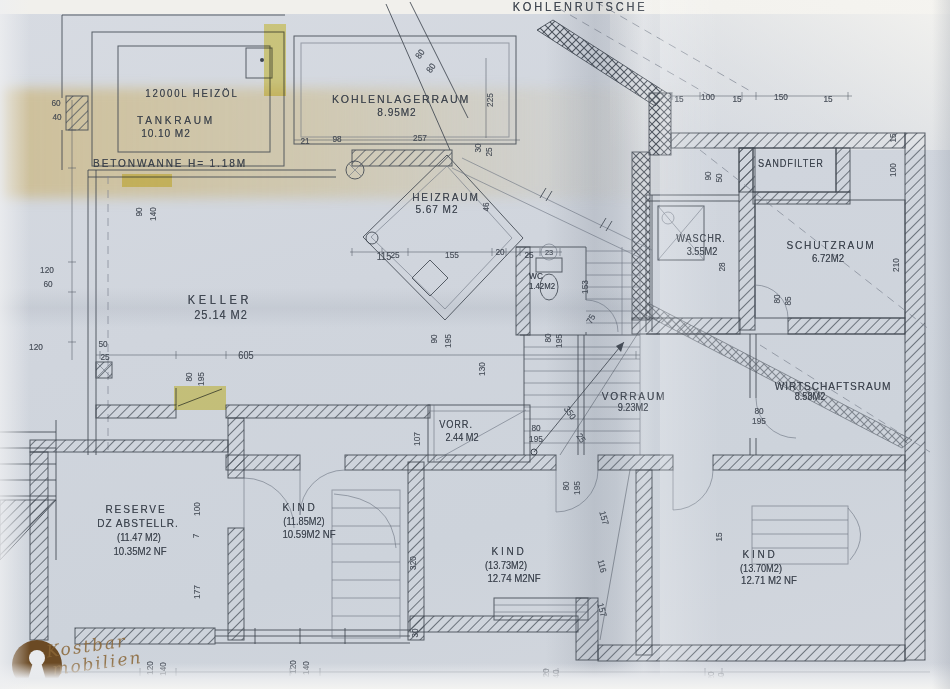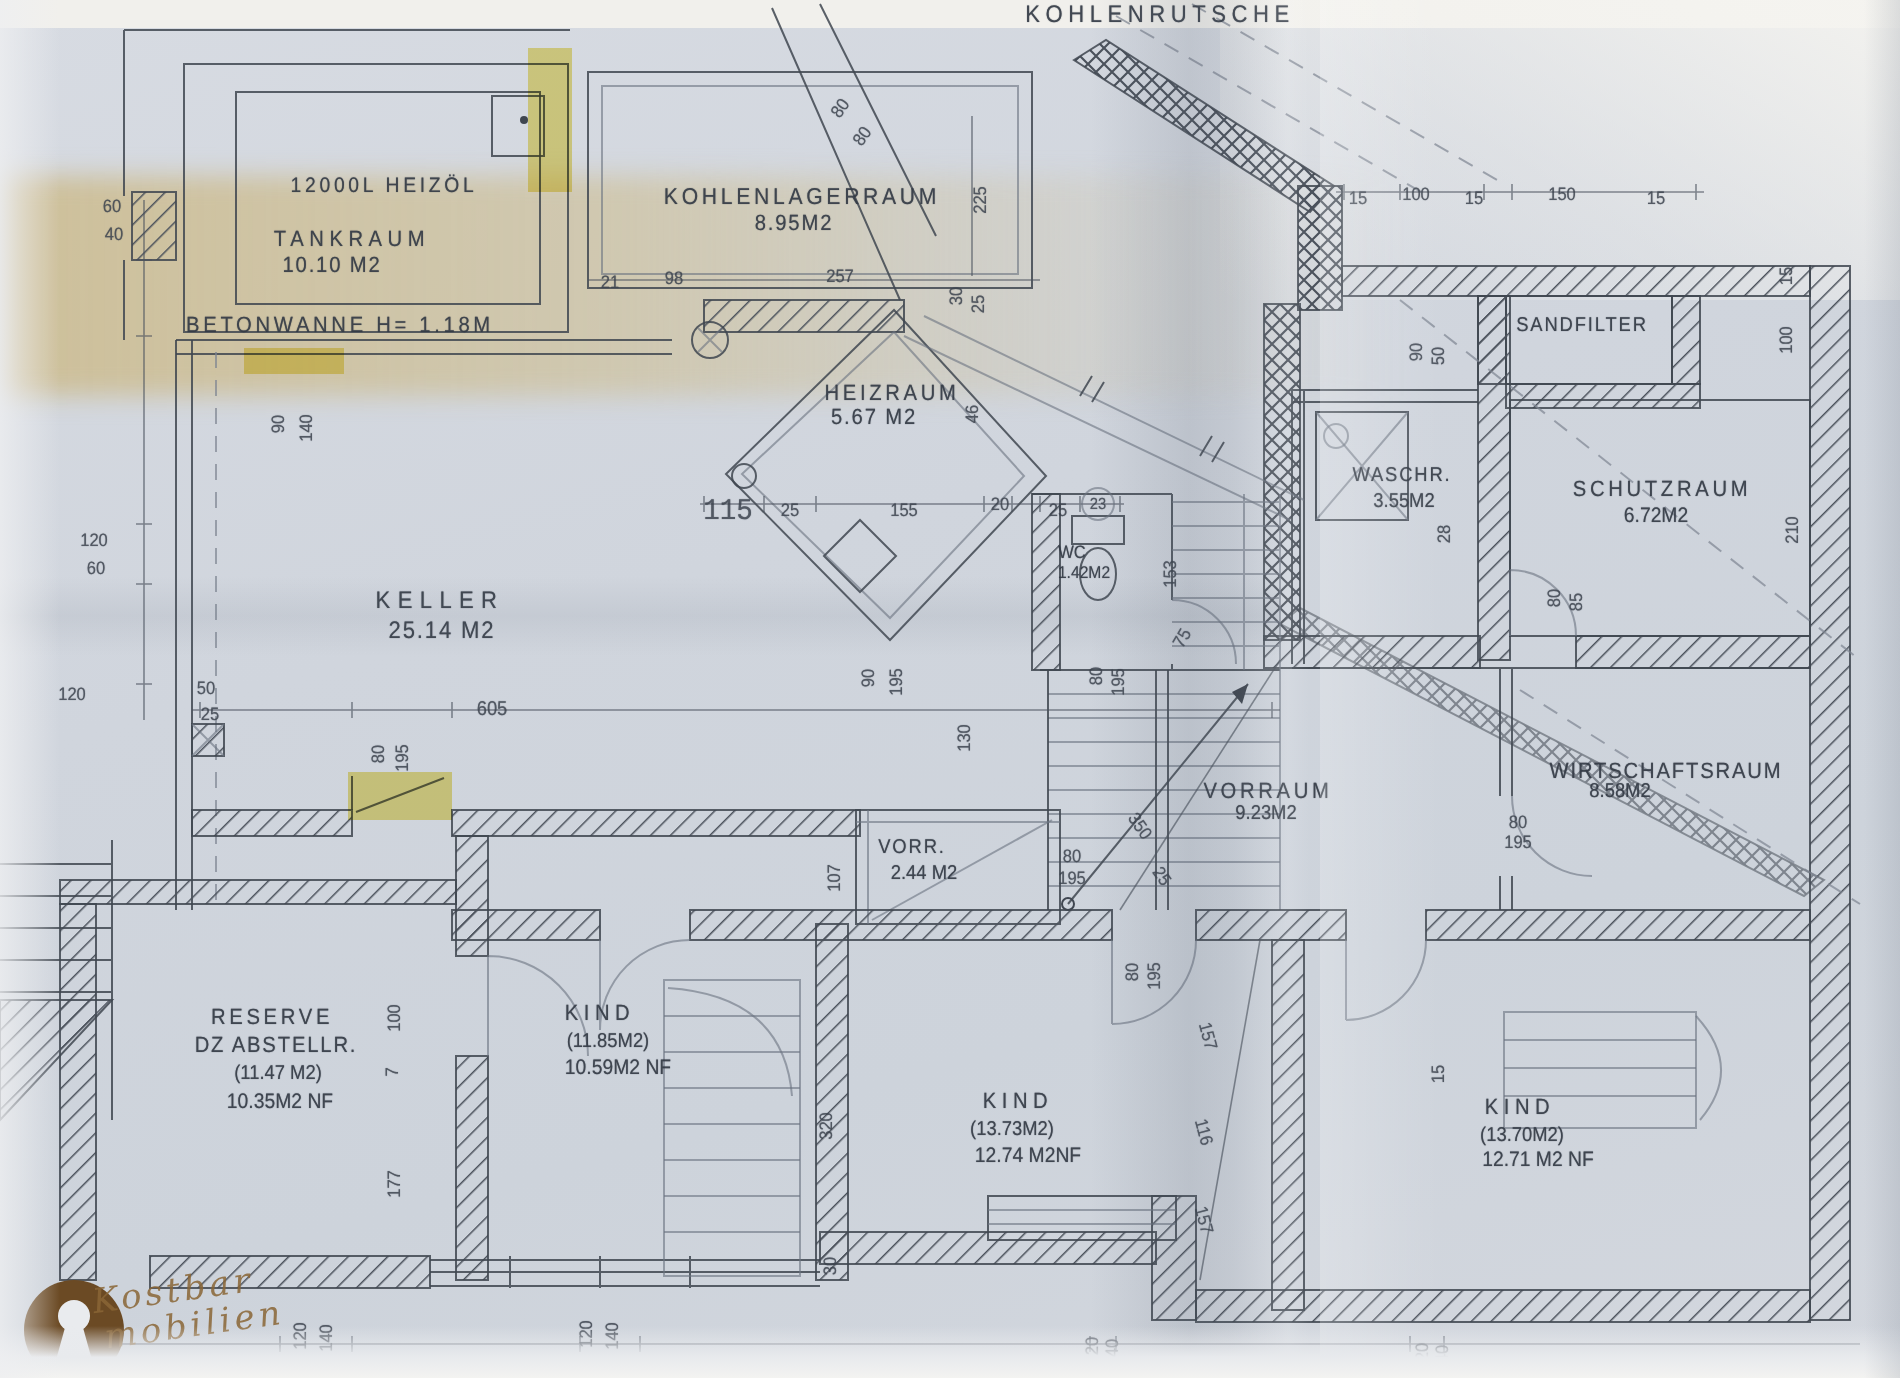--- a/index.html
+++ b/index.html
@@ -268,21 +268,21 @@
       <span class="lbl dim" style="left: 489px; top: 152px; font-size: 9px; transform: translate(-50%, -50%) rotate(-90deg) scaleX(0.92);">25</span>
       <span class="lbl dim" style="left: 679px; top: 99px; font-size: 9px; transform: translate(-50%, -50%) rotate(0deg) scaleX(0.92);">15</span>
       <span class="lbl dim" style="left: 708px; top: 97px; font-size: 9px; transform: translate(-50%, -50%) rotate(0deg) scaleX(0.92);">100</span>
       <span class="lbl dim" style="left: 737px; top: 99px; font-size: 9px; transform: translate(-50%, -50%) rotate(0deg) scaleX(0.92);">15</span>
       <span class="lbl dim" style="left: 781px; top: 97px; font-size: 9px; transform: translate(-50%, -50%) rotate(0deg) scaleX(0.92);">150</span>
       <span class="lbl dim" style="left: 828px; top: 99px; font-size: 9px; transform: translate(-50%, -50%) rotate(0deg) scaleX(0.92);">15</span>
       <span class="lbl dim" style="left: 893px; top: 138px; font-size: 9px; transform: translate(-50%, -50%) rotate(-90deg) scaleX(0.92);">15</span>
       <span class="lbl dim" style="left: 893px; top: 170px; font-size: 9px; transform: translate(-50%, -50%) rotate(-90deg) scaleX(0.92);">100</span>
       <span class="lbl dim" style="left: 708px; top: 176px; font-size: 9px; transform: translate(-50%, -50%) rotate(-90deg) scaleX(0.92);">90</span>
       <span class="lbl dim" style="left: 719px; top: 178px; font-size: 9px; transform: translate(-50%, -50%) rotate(-90deg) scaleX(0.92);">50</span>
-      <span class="lbl dim" style="left: 364px; top: 256px; font-size: 15px; transform: translate(-50%, -50%) rotate(0deg) scaleX(0.92); font-family: Liberation Mono, monospace;">115</span>
+      <span class="lbl dim" style="left: 384px; top: 256px; font-size: 10px; transform: translate(-50%, -50%) rotate(0deg) scaleX(0.92);">115</span>
       <span class="lbl dim" style="left: 395px; top: 255px; font-size: 9px; transform: translate(-50%, -50%) rotate(0deg) scaleX(0.92);">25</span>
       <span class="lbl dim" style="left: 452px; top: 255px; font-size: 9px; transform: translate(-50%, -50%) rotate(0deg) scaleX(0.92);">155</span>
       <span class="lbl dim" style="left: 500px; top: 252px; font-size: 9px; transform: translate(-50%, -50%) rotate(0deg) scaleX(0.92);">20</span>
       <span class="lbl dim" style="left: 529px; top: 255px; font-size: 9px; transform: translate(-50%, -50%) rotate(0deg) scaleX(0.92);">25</span>
       <span class="lbl dim" style="left: 549px; top: 252px; font-size: 8px; transform: translate(-50%, -50%) rotate(0deg) scaleX(0.92);">23</span>
       <span class="lbl dim" style="left: 486px; top: 207px; font-size: 9px; transform: translate(-50%, -50%) rotate(-90deg) scaleX(0.92);">46</span>
       <span class="lbl dim" style="left: 585px; top: 287px; font-size: 9px; transform: translate(-50%, -50%) rotate(-90deg) scaleX(0.92);">153</span>
       <span class="lbl dim" style="left: 591px; top: 319px; font-size: 9px; transform: translate(-50%, -50%) rotate(-60deg) scaleX(0.92);">75</span>
       <span class="lbl dim" style="left: 548px; top: 338px; font-size: 9px; transform: translate(-50%, -50%) rotate(-90deg) scaleX(0.92);">80</span>
       <span class="lbl dim" style="left: 559px; top: 341px; font-size: 9px; transform: translate(-50%, -50%) rotate(-90deg) scaleX(0.92);">195</span>

